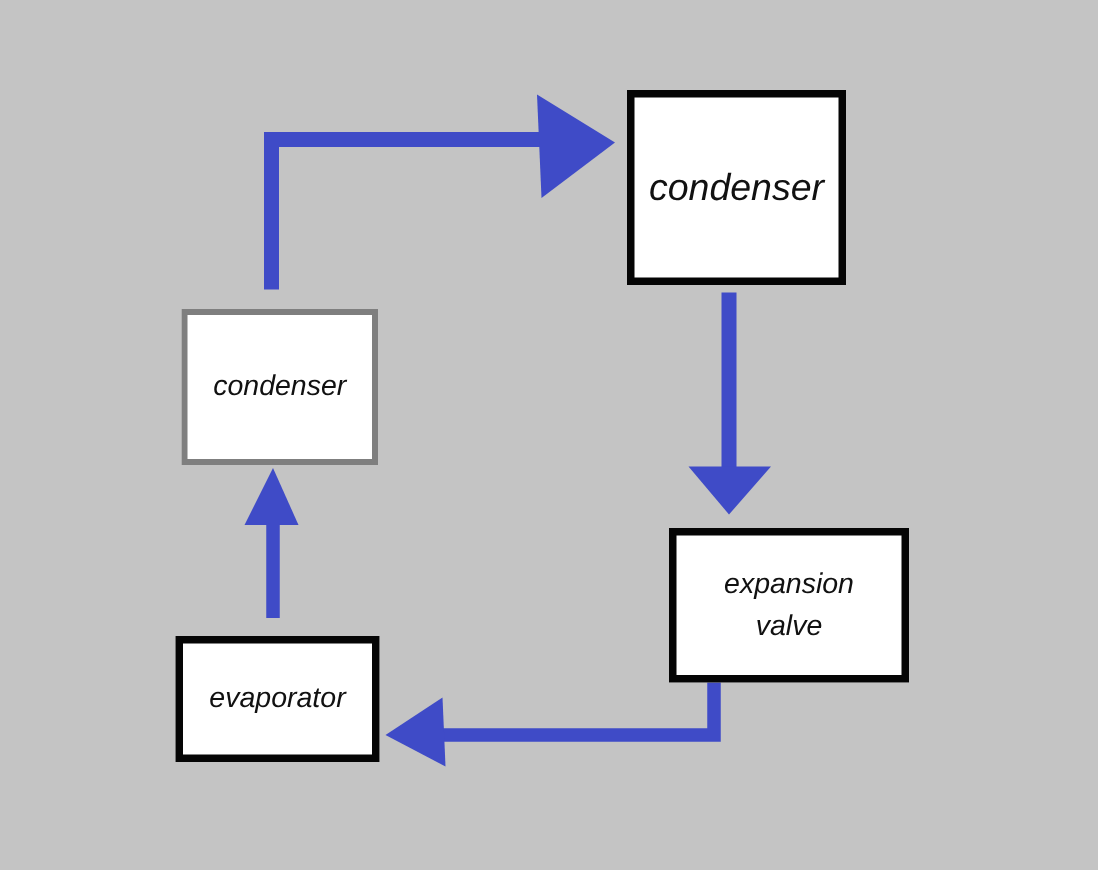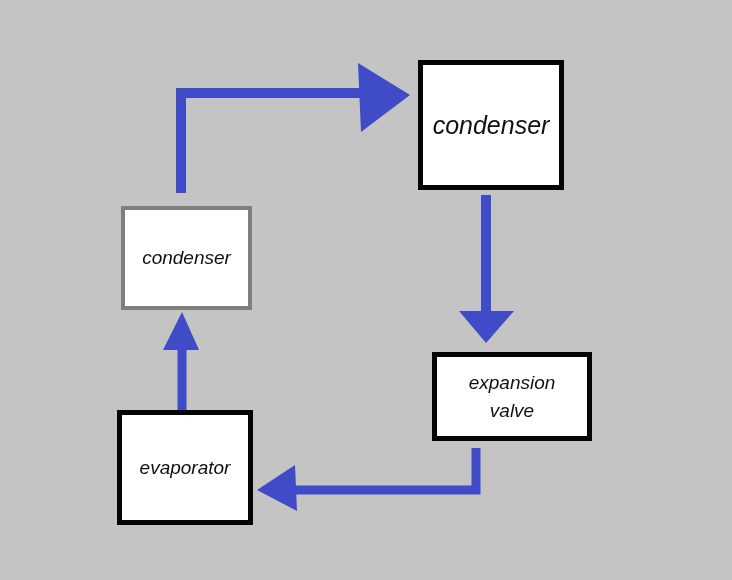--- a/index.html
+++ b/index.html
@@ -42,28 +42,28 @@
     border: 5px solid #050505;
   }
   .node-condenser .label { font-size: 25px; }
   .node-compressor {
     left: 121px; top: 206px;
     width: 131px; height: 104px;
     border: 4px solid #7f7f7f;
   }
   .node-compressor .label { font-size: 19px; }
   .node-expansion-valve {
-    left: 432px; top: 352px;
-    width: 160px; height: 89px;
+    left: 446px; top: 352px;
+    width: 160px; height: 103px;
     border: 5px solid #050505;
   }
   .node-expansion-valve .label { font-size: 19px; }
   .node-evaporator {
-    left: 117px; top: 410px;
-    width: 136px; height: 115px;
+    left: 117px; top: 424px;
+    width: 136px; height: 84px;
     border: 5px solid #050505;
   }
   .node-evaporator .label { font-size: 19px; }
 </style>
 </head>
 <body>
 
 <div class="canvas">
 
   <svg class="arrows-layer" viewBox="0 0 732 580" xmlns="http://www.w3.org/2000/svg">

